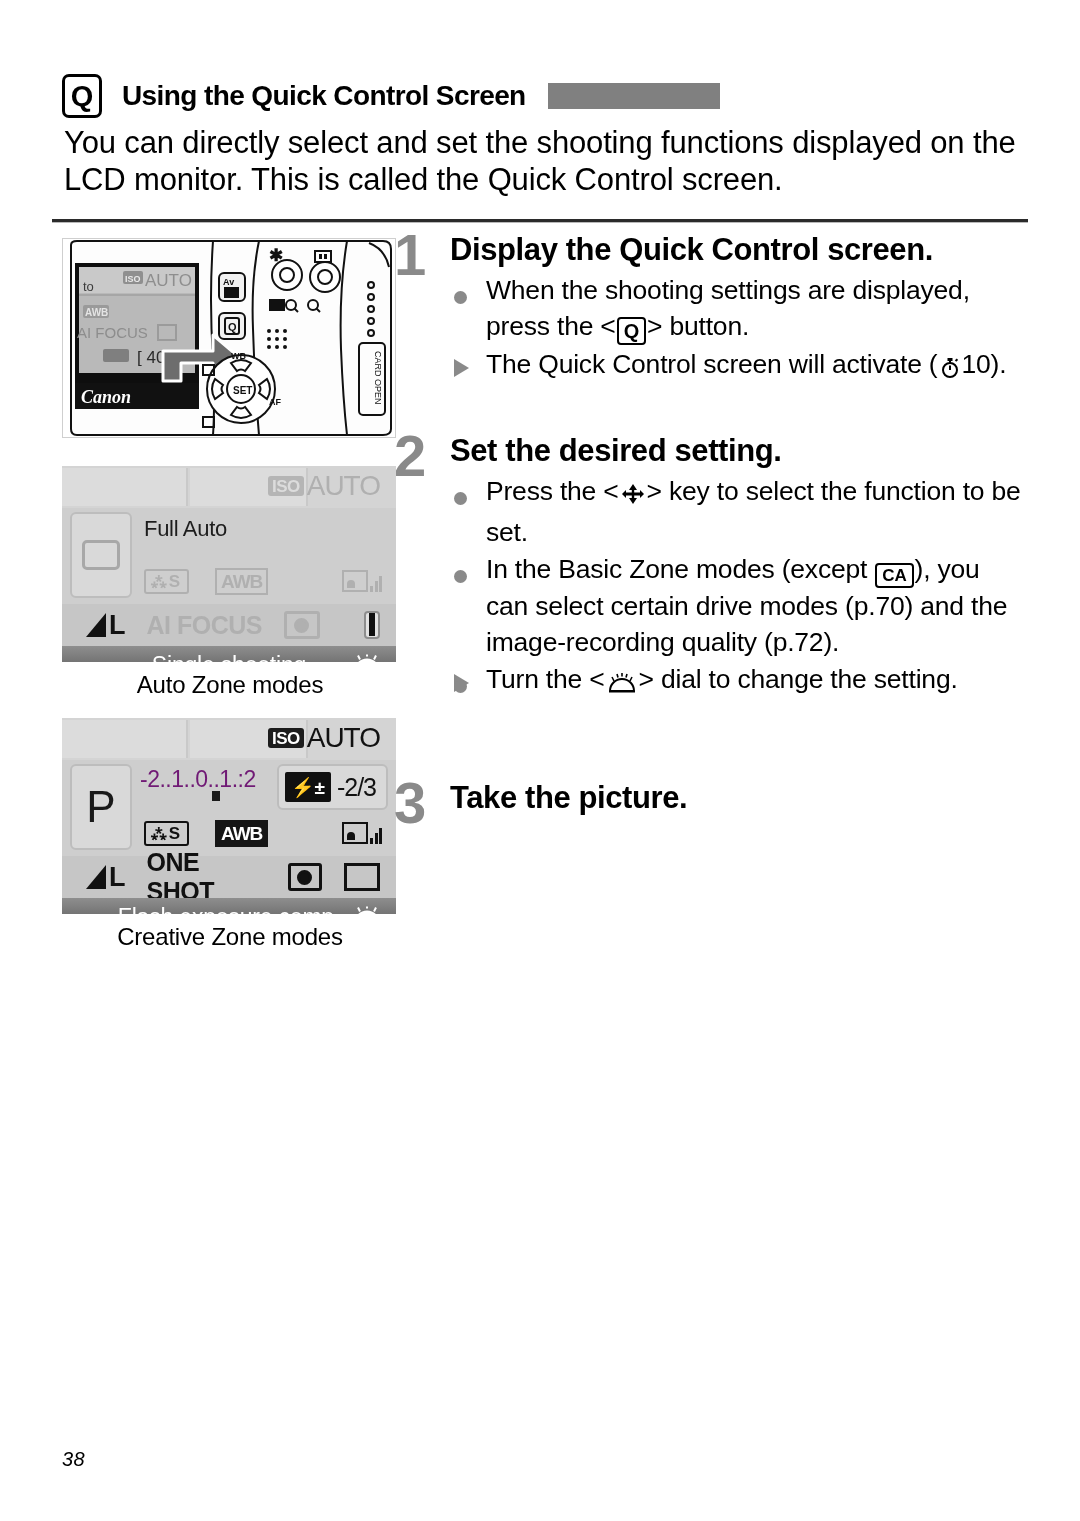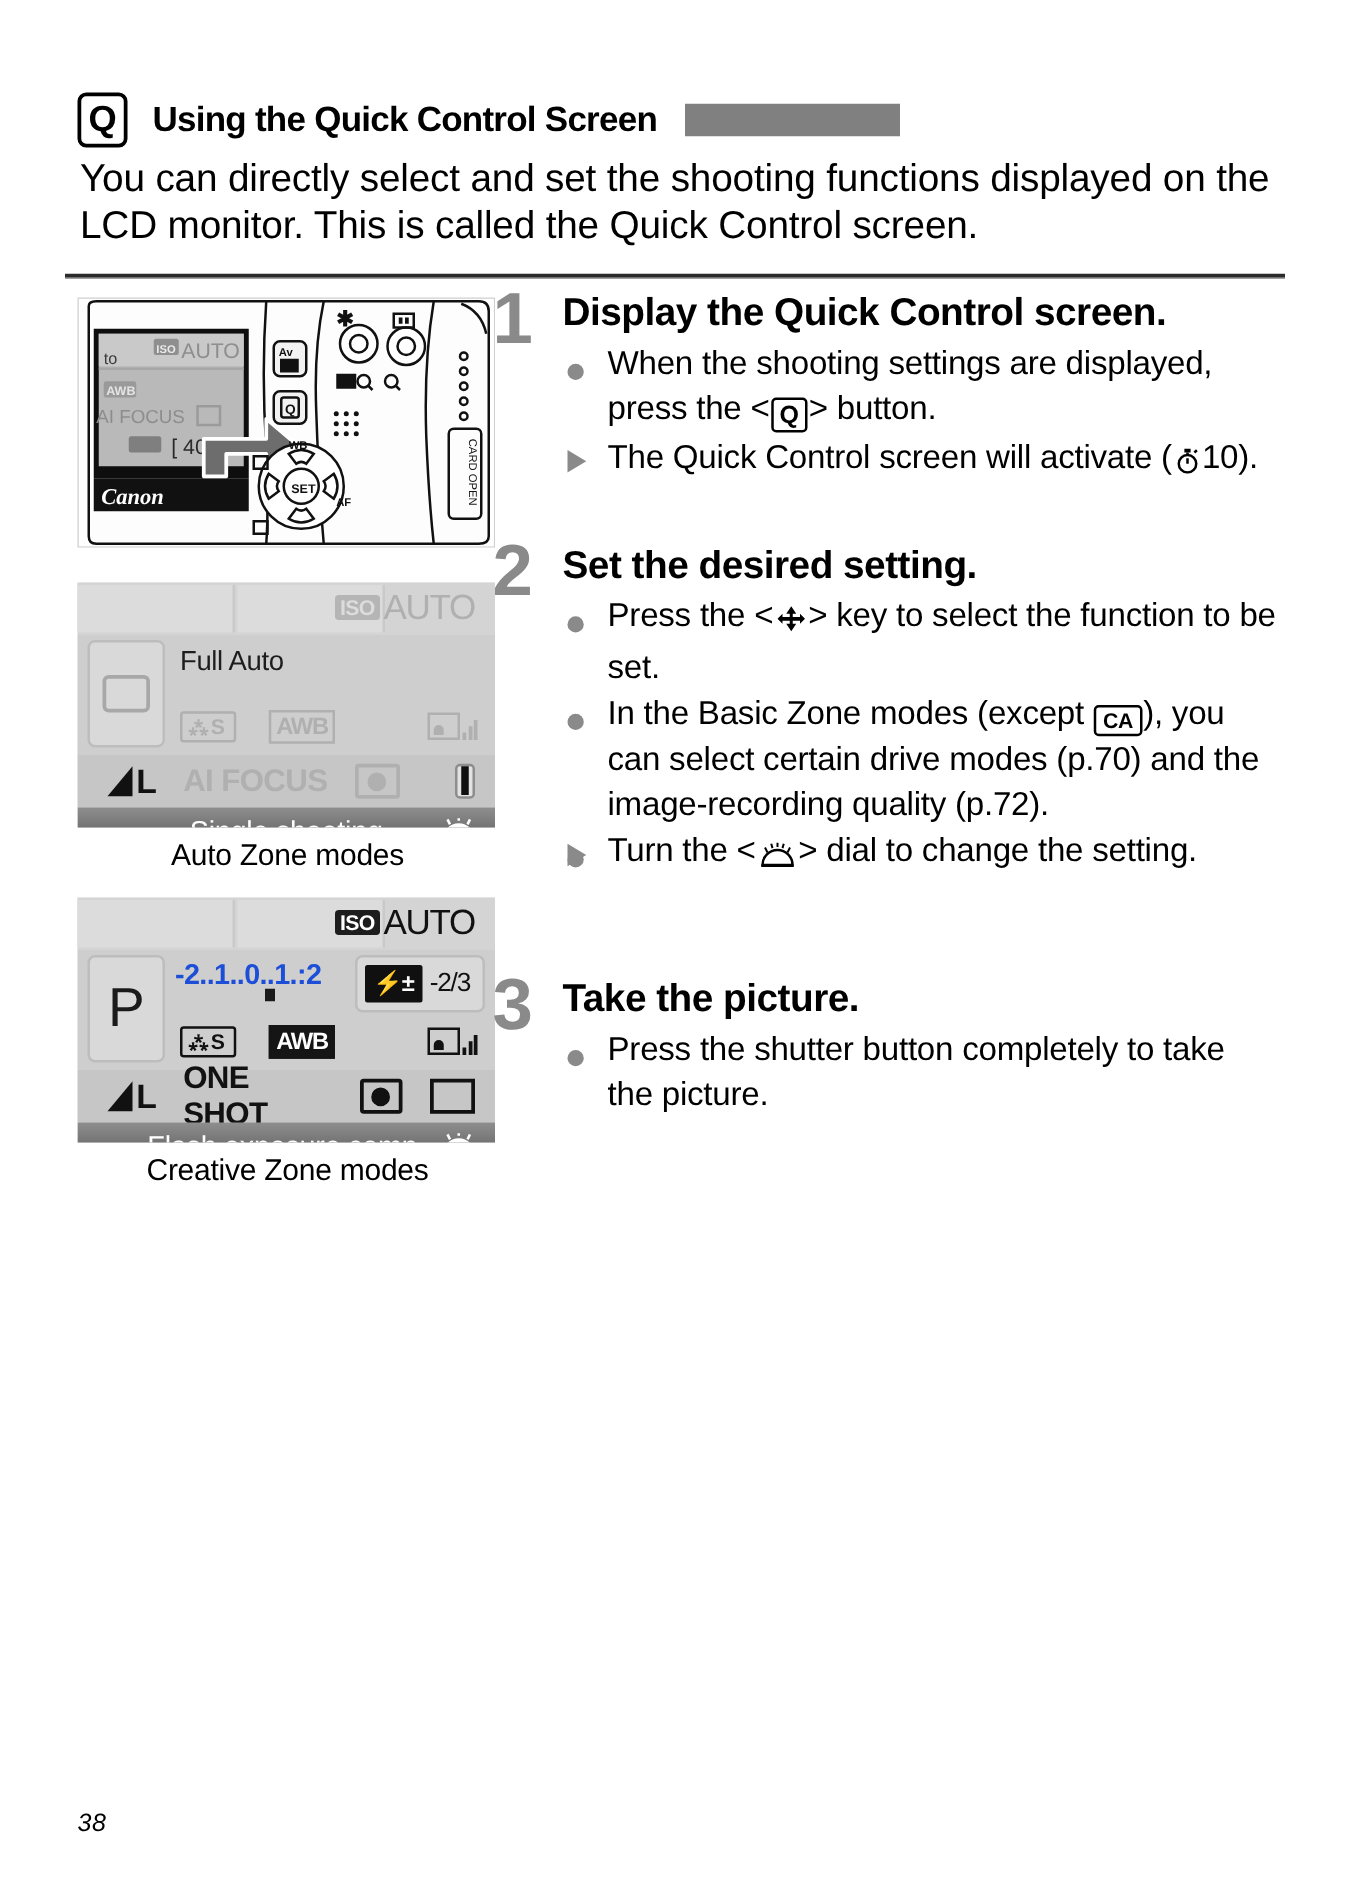--- a/index.html
+++ b/index.html
@@ -165,22 +165,22 @@
     top: 8px;
     font-size: 22px;
     color: #1d1d1d;
     letter-spacing: -0.3px;
   }
   .exp-scale {
     position: absolute;
     left: 78px;
     top: 6px;
     font-size: 23px;
-    font-weight: bold;
-    color: #1d4ed8;
+    font-weight: normal;
+    color: #701a75;
     letter-spacing: -0.5px;
     white-space: nowrap;
   }
   .exp-pointer {
     position: absolute;
     left: 150px;
     top: 31px;
     width: 8px;
     height: 10px;
     background: #1a1a1a;
@@ -205,21 +205,21 @@
     background: #101010;
     color: #fff;
     border-radius: 2px;
     display: flex;
     align-items: center;
     justify-content: center;
     font-size: 19px;
     font-weight: bold;
     letter-spacing: -1px;
   }
-  .fe-val { font-size: 21px; font-weight: normal; color: #111; letter-spacing: -1px; }
+  .fe-val { font-size: 25px; font-weight: normal; color: #111; letter-spacing: -1px; }
 
   .icon-row {
     position: absolute;
     left: 0; right: 0;
     top: 52px;
     height: 42px;
     display: flex;
     align-items: center;
     padding-left: 82px;
     padding-right: 14px;
@@ -716,22 +716,16 @@
                 <line x1="23" y1="8" x2="25" y2="4"></line>
               </g>
             </svg></span><span>&gt; dial to change the setting.</span>
       </li>
     </ul>
   </div>
 
   <div class="step step3">
     <div class="step-num">3</div>
     <div class="step-title">Take the picture.</div>
-    <ul class="bullets">
-      <li>
-        <span class="mk"><span class="dot-mk"></span></span>
-        <span>Press the shutter button completely to take the picture.</span>
-      </li>
-    </ul>
   </div>
 </div>
 
 <div class="page-number">38</div>
 
 </body></html>

